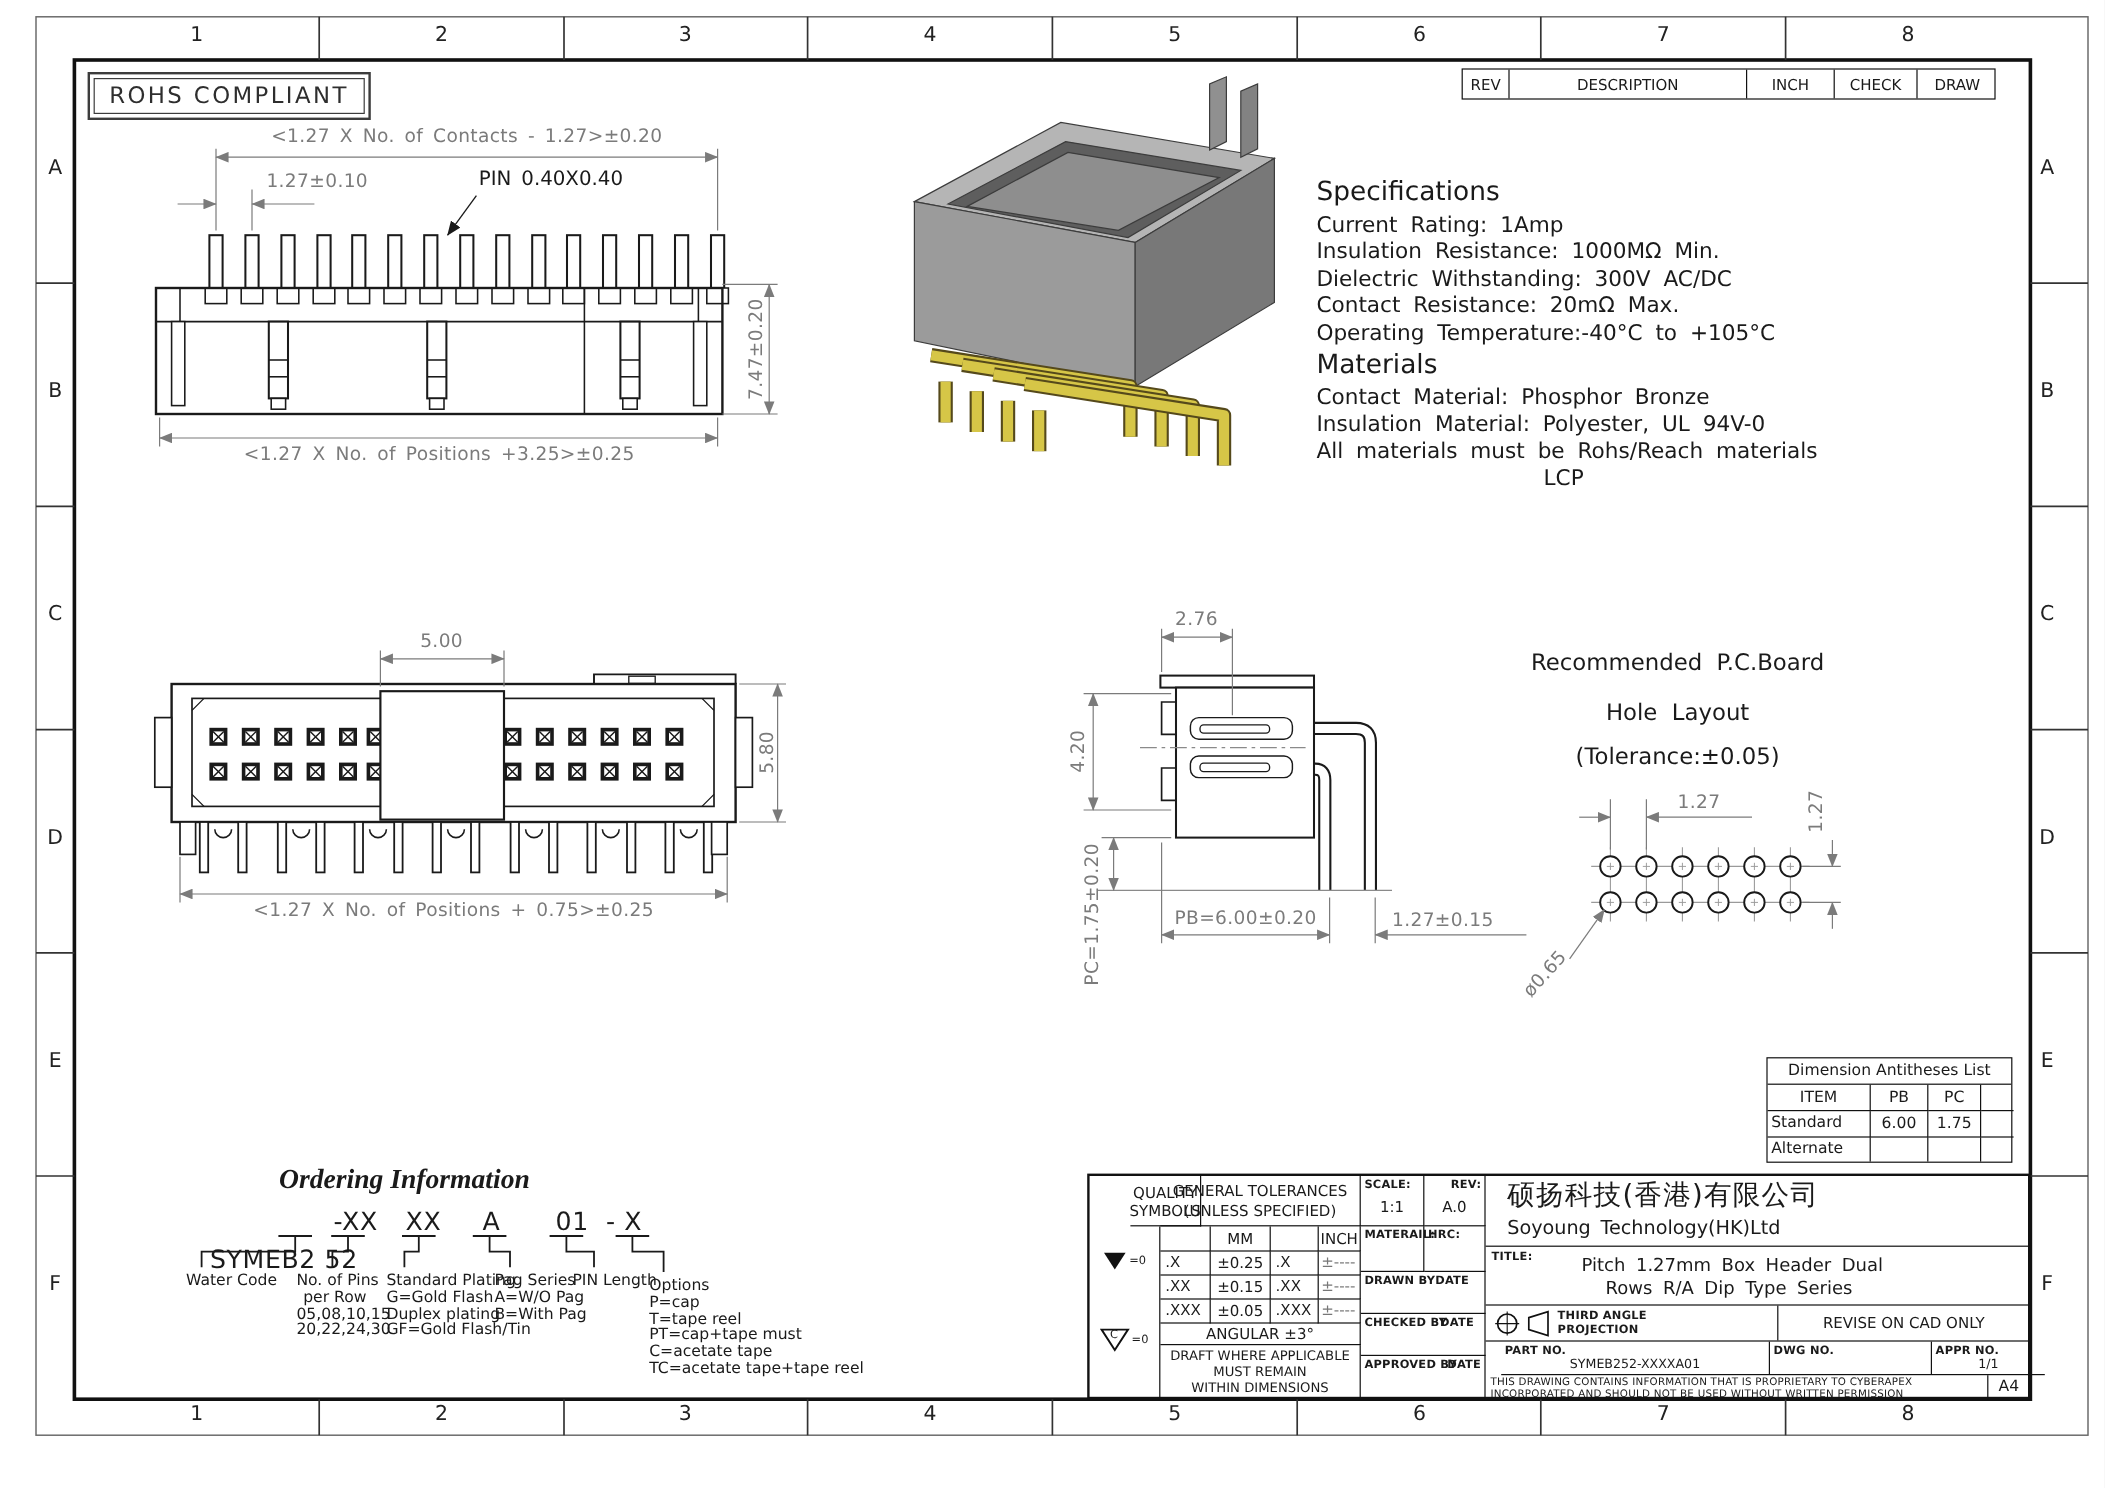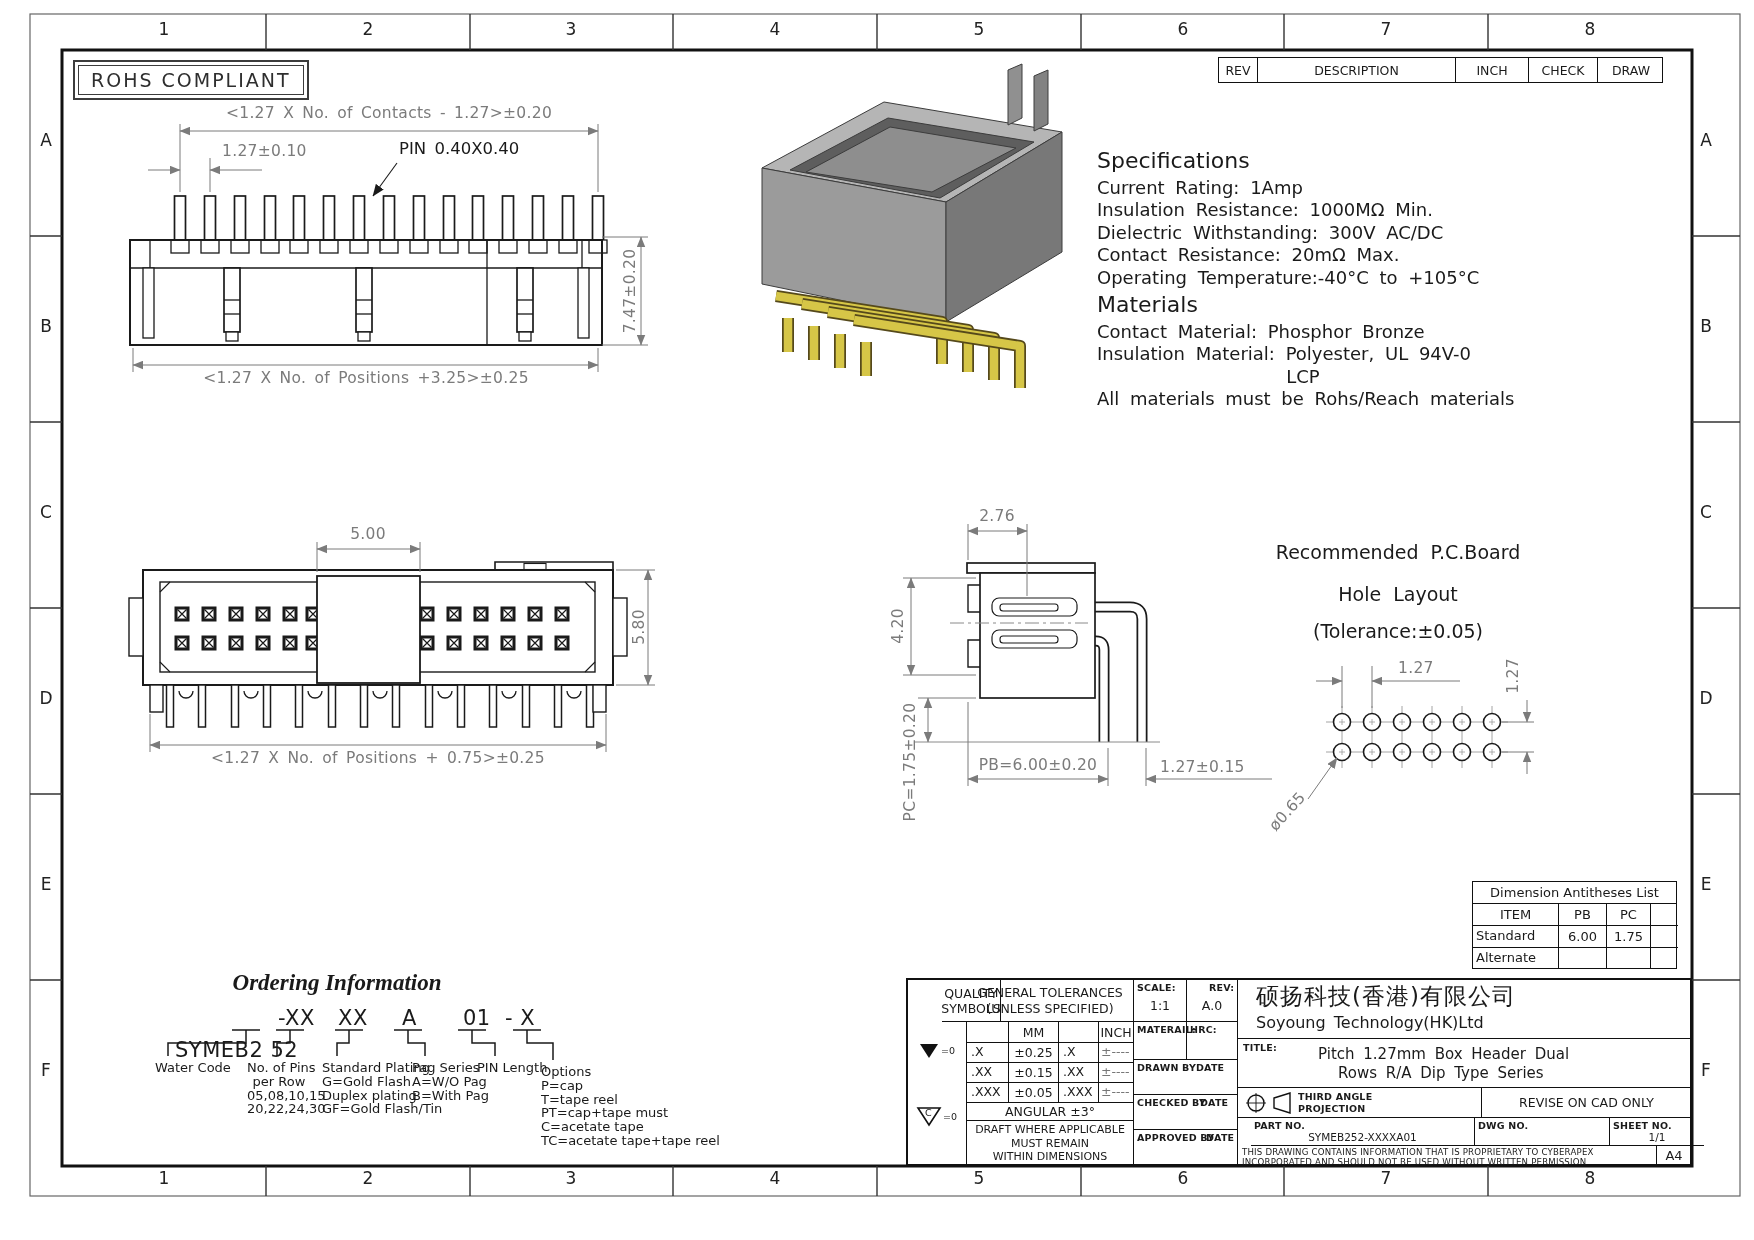--- a/index.html
+++ b/index.html
@@ -359,22 +359,22 @@
 <div class="t" style="left:1097px;top:145px;width:412px;">
   <div class="spec-title">Specifications</div>
   <div class="spec">Current Rating: 1Amp</div>
   <div class="spec">Insulation Resistance: 1000MΩ Min.</div>
   <div class="spec">Dielectric Withstanding: 300V AC/DC</div>
   <div class="spec">Contact Resistance: 20mΩ Max.</div>
   <div class="spec">Operating Temperature:-40°C to +105°C</div>
   <div class="spec-title">Materials</div>
   <div class="spec">Contact Material: Phosphor Bronze</div>
   <div class="spec">Insulation Material: Polyester, UL 94V-0</div>
+  <div class="spec">All materials must be Rohs/Reach materials</div>
   <div class="spec" style="text-align:center;">LCP</div>
-  <div class="spec">All materials must be Rohs/Reach materials</div>
 </div>
 
 <div class="cell" style="left:1472px;top:881px;width:205px;height:88px;border:1.8px solid #111;font-size:13px;">
   <div class="cell bb ctr" style="left:0;top:0;width:100%;height:22px;">Dimension Antitheses List</div>
   <div class="cell br bb ctr" style="left:0;top:22px;width:86px;height:22px;">ITEM</div>
   <div class="cell br bb ctr" style="left:86px;top:22px;width:48px;height:22px;">PB</div>
   <div class="cell br bb ctr" style="left:134px;top:22px;width:44px;height:22px;">PC</div>
   <div class="cell bb" style="left:178px;top:22px;width:27px;height:22px;"></div>
   <div class="cell br bb" style="left:0;top:44px;width:86px;height:22px;padding:2px 3px;">Standard</div>
   <div class="cell br bb ctr" style="left:86px;top:44px;width:48px;height:22px;">6.00</div>
@@ -516,21 +516,21 @@
   </div>
   <div class="cell bb" style="left:330px;top:138px;width:453px;height:28px;margin-left:13px;">
     <div class="cell br" style="left:0;top:0;width:224px;height:100%;">
       <div class="tb-lbl" style="left:3px;top:2px;">PART NO.</div>
       <div class="t" style="left:50%;top:13px;transform:translateX(-50%);font-size:10.5px;">SYMEB252-XXXXA01</div>
     </div>
     <div class="cell br" style="left:224px;top:0;width:135px;height:100%;">
       <div class="tb-lbl" style="left:3px;top:2px;">DWG NO.</div>
     </div>
     <div class="cell" style="left:359px;top:0;width:94px;height:100%;">
-      <div class="tb-lbl" style="left:3px;top:2px;">SHEET NO.</div>
+      <div class="tb-lbl" style="left:3px;top:2px;">APPR NO.</div>
       <div class="t" style="left:50%;top:13px;transform:translateX(-50%);font-size:10.5px;">1/1</div>
     </div>
   </div>
   <div class="cell" style="left:330px;top:166px;width:453px;height:19.5px;">
     <div class="cell br" style="left:0;top:0;width:419px;height:100%;padding:1px 4px;">
       <div class="micro">THIS DRAWING CONTAINS INFORMATION THAT IS PROPRIETARY TO CYBERAPEX</div>
       <div class="micro">INCORPORATED AND SHOULD NOT BE USED WITHOUT WRITTEN PERMISSION</div>
     </div>
     <div class="cell ctr" style="left:419px;top:0;width:34px;height:100%;font-size:13px;">A4</div>
   </div>

